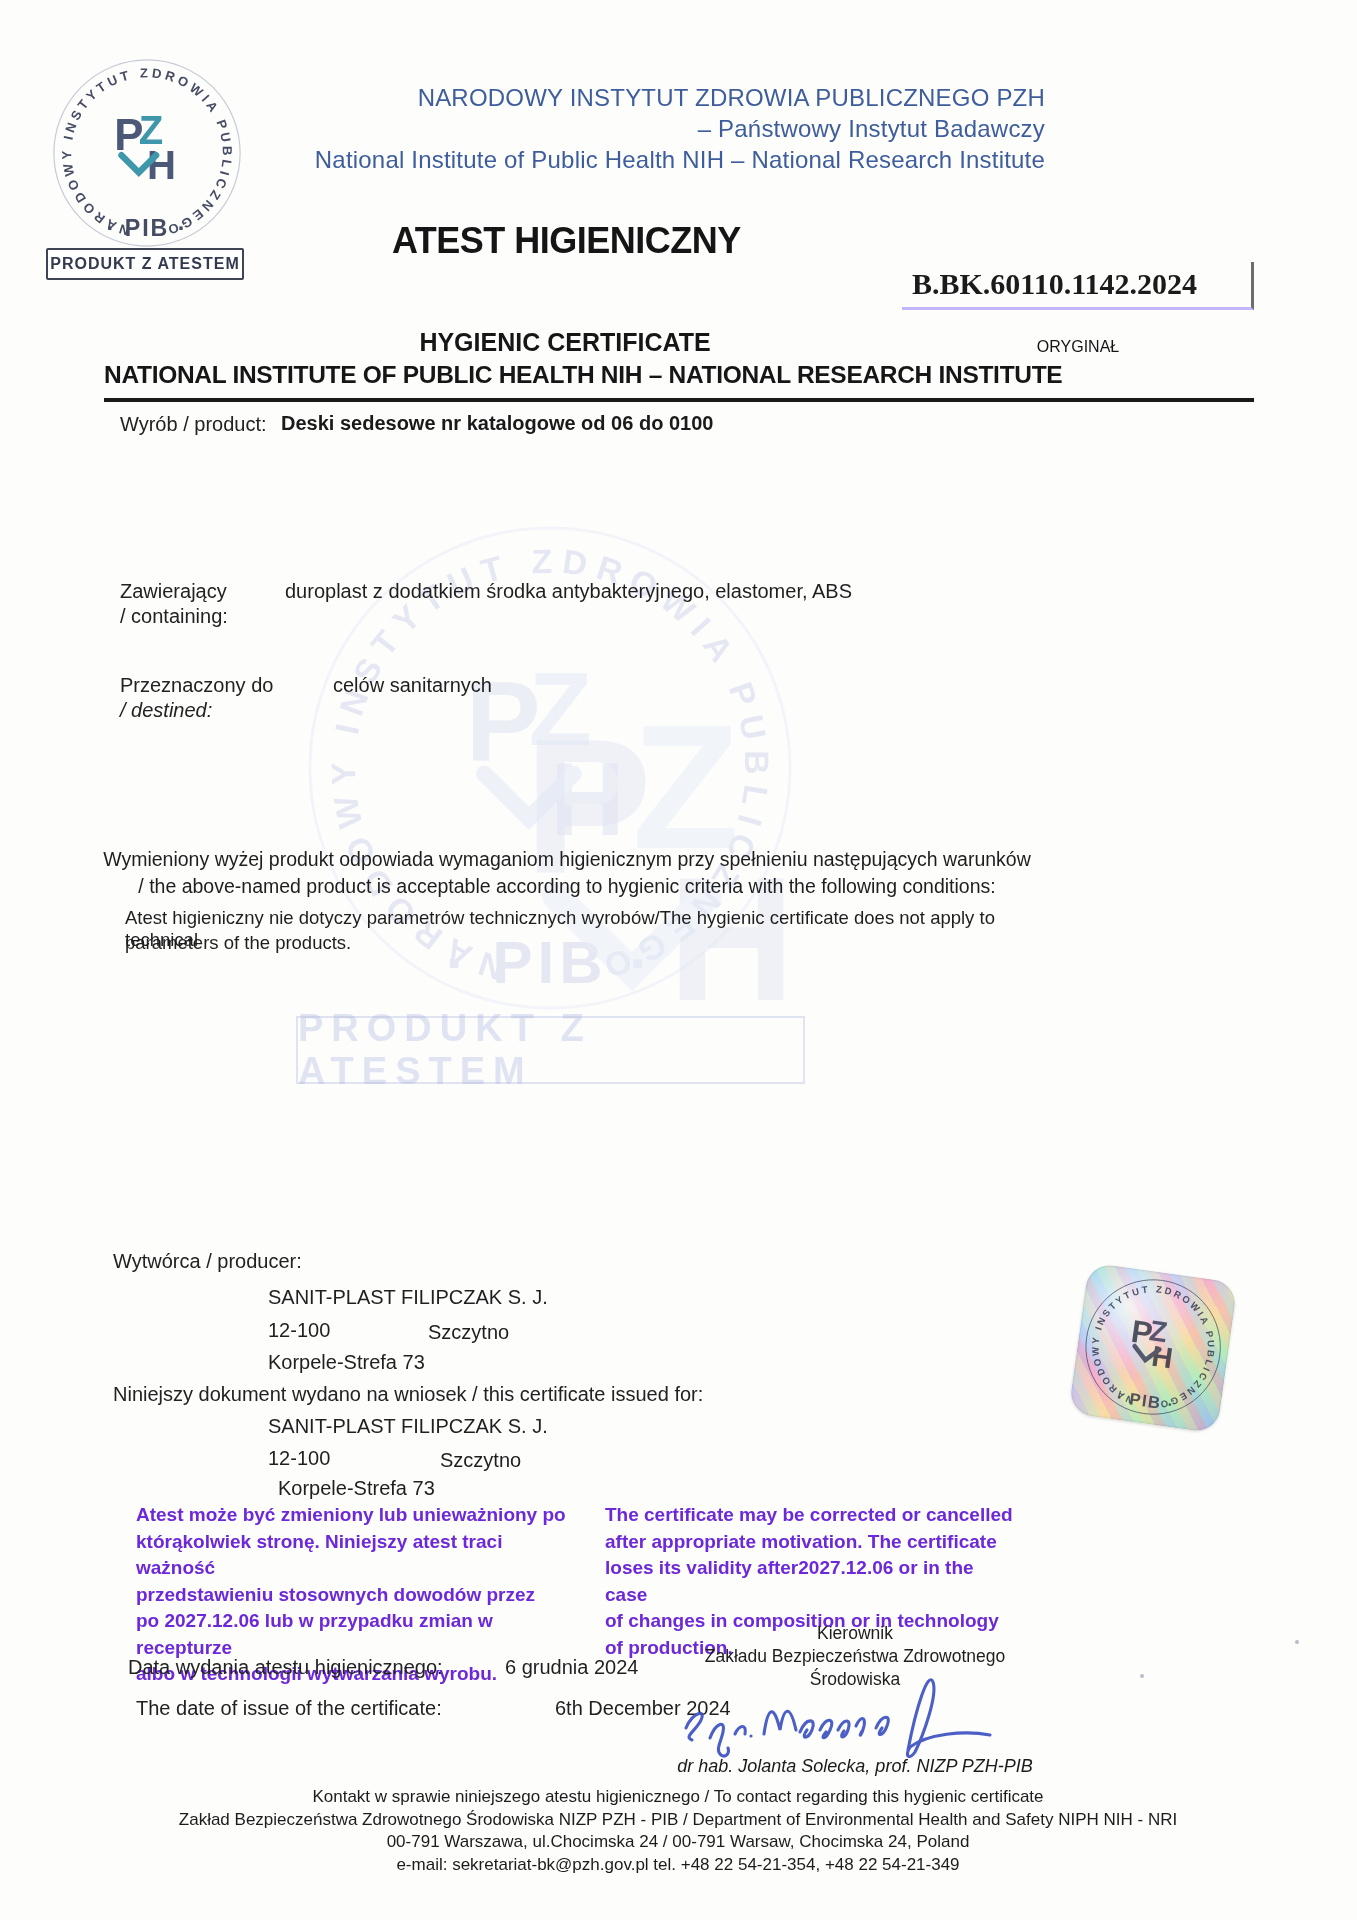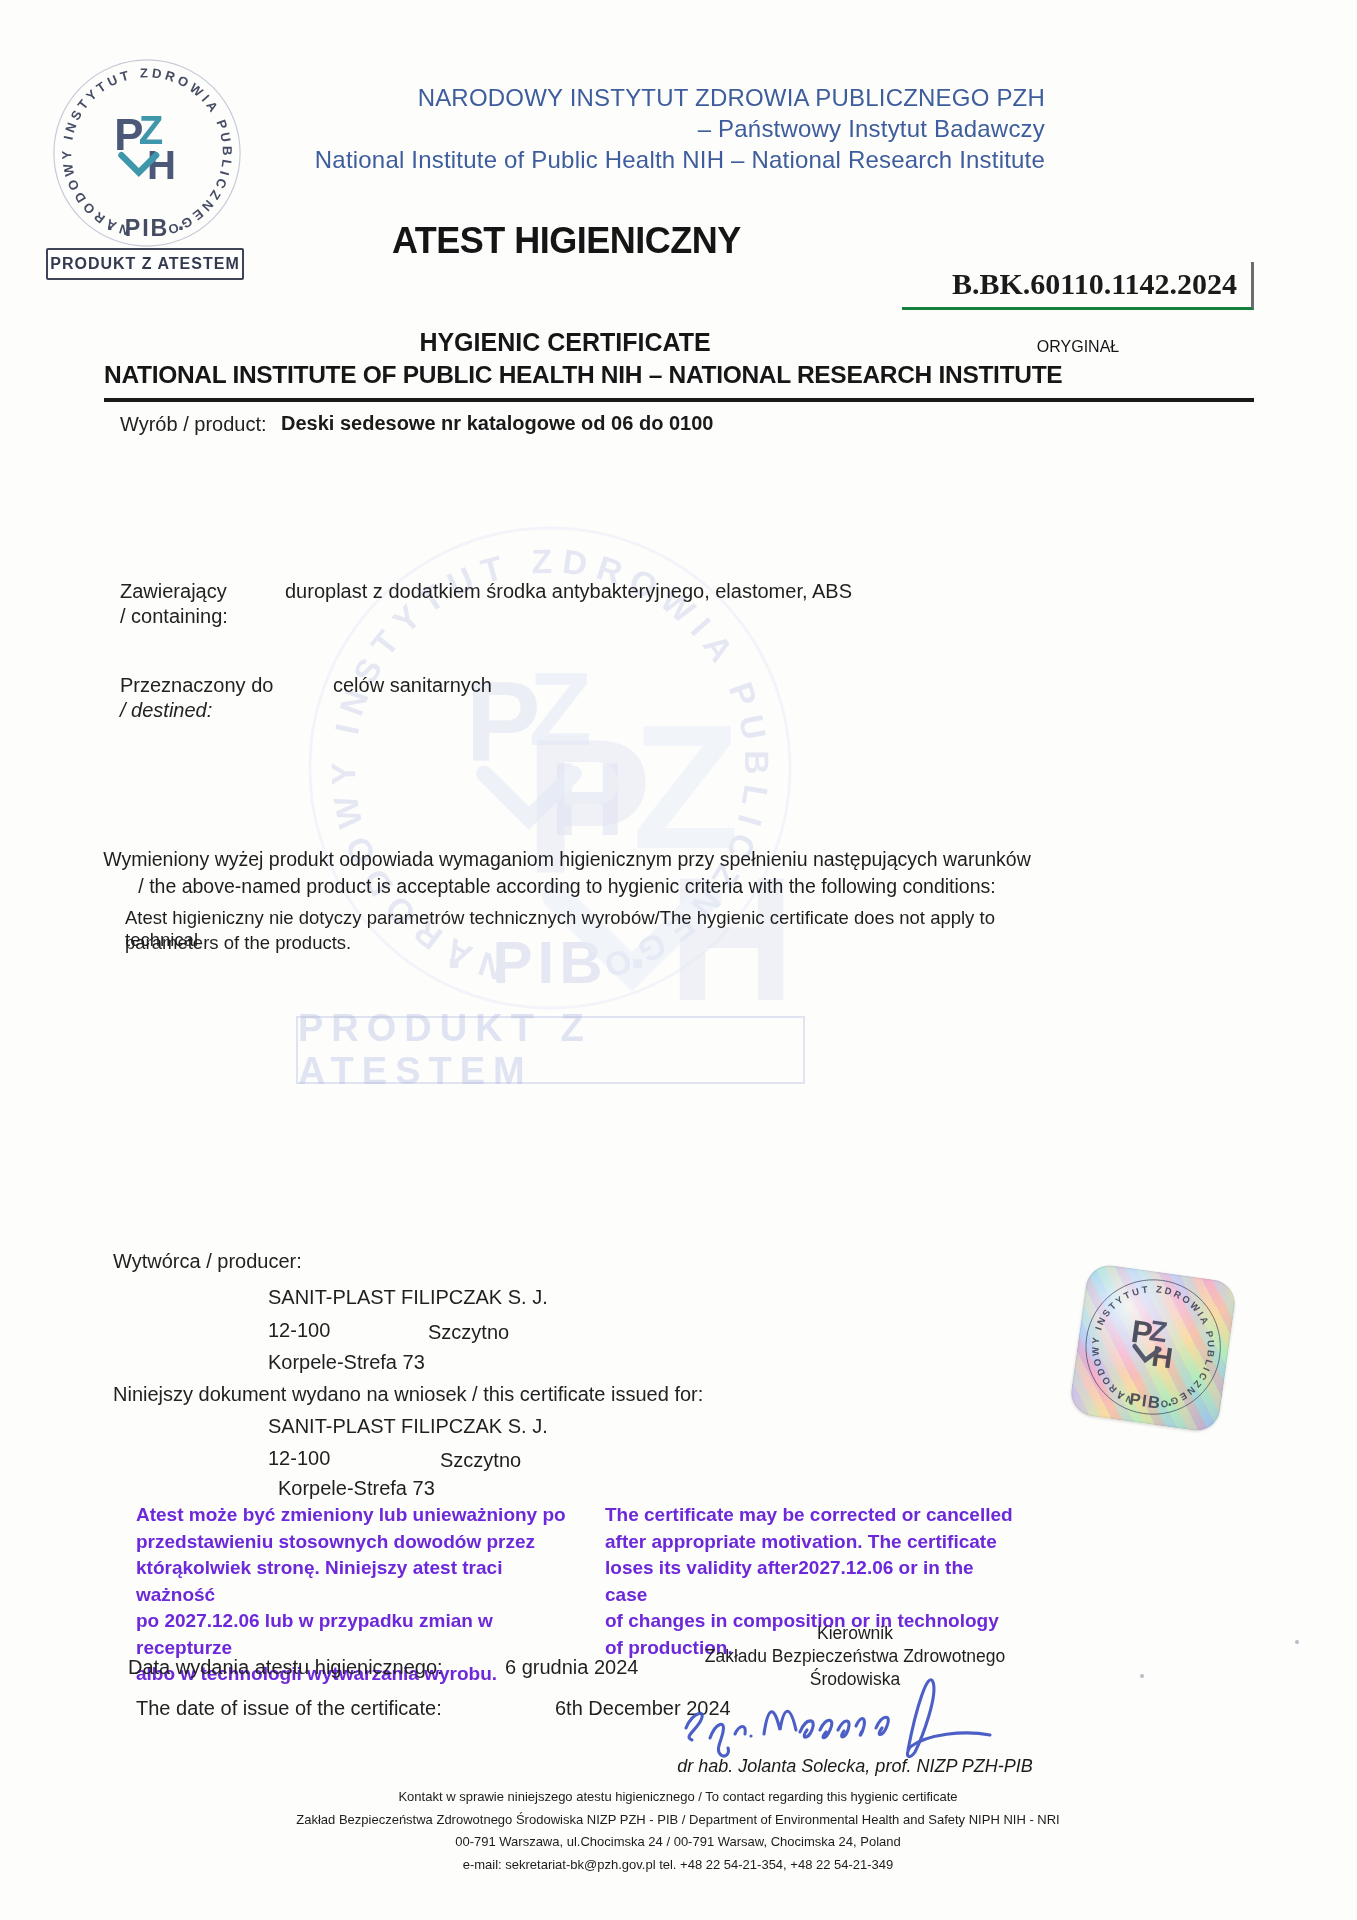--- a/index.html
+++ b/index.html
@@ -20,22 +20,22 @@
   .badge{
     position:absolute;left:46px;top:248px;width:194px;height:28px;
     border:2px solid #3e4456;border-radius:2px;
     display:flex;align-items:center;justify-content:center;
     font-weight:700;font-size:16px;letter-spacing:1px;color:#333a4e;background:rgba(255,255,255,.6);
   }
   
   .title-pl{position:absolute;left:392px;top:220px;font-size:36px;font-weight:700;letter-spacing:-.5px;color:#151515;}
   .cert-number{
     position:absolute;left:902px;top:262px;width:352px;box-sizing:border-box;
-    border-right:3px solid #6d6d6d;border-bottom:3px solid #15803d;
-    padding:5px 14px 6px 10px;text-align:right;
+    border-right:3px solid #6d6d6d;border-bottom:3px solid #c4b5fd;
+    padding:5px 14px 6px 10px;text-align:left;
     font-family:"Liberation Serif",serif;font-weight:700;font-size:30px;color:#1b1b1b;
   }
   .original{position:absolute;left:902px;top:338px;width:352px;text-align:center;font-weight:400;font-size:16px;color:#161616;}
   .title-en{position:absolute;left:330px;top:328px;width:470px;text-align:center;font-size:25px;font-weight:700;color:#161616;}
   .title-inst{position:absolute;left:104px;top:361px;width:915px;font-size:24.5px;font-weight:700;letter-spacing:-.3px;color:#161616;white-space:nowrap;}
   .rule{position:absolute;left:104px;top:398px;width:1150px;height:4px;background:#1a1a1a;}
   
   .lbl{font-size:20px;color:#222;}
   .val-b{font-size:20px;font-weight:700;color:#1a1a1a;}
   .val{font-size:20px;color:#1f1f1f;}
@@ -44,21 +44,21 @@
   .note{position:absolute;left:125px;width:900px;font-size:18.5px;color:#1e1e1e;}
   
   .cond{font-size:19px;font-weight:700;line-height:26.5px;color:#6d28d9;}
   
   .sig-title{position:absolute;left:690px;top:1622px;width:330px;text-align:center;
     font-size:17.5px;line-height:23px;color:#1e1e1e;}
   .sig-name{position:absolute;left:640px;top:1756px;width:430px;text-align:center;
     font-style:italic;font-size:18px;color:#1b1b1b;}
   
   .footer{position:absolute;left:58px;top:1786px;width:1240px;text-align:center;
-    font-size:13px;line-height:22.5px;color:#1c1c1c;}
+    font-size:17px;line-height:22.5px;color:#1c1c1c;}
   
   .wm-seal{position:absolute;left:300px;top:518px;width:500px;height:500px;opacity:.55;
     --mono-primary:#dfe3f2;--mono-accent:#e3e9f4;--seal-text:#d3d8ec;--seal-ring:#eceef8;z-index:0;}
   .wm-mono{position:absolute;left:468px;top:648px;width:400px;height:400px;opacity:.5;
     --mono-primary:#e2e6f4;--mono-accent:#e7edf7;z-index:0;}
   .wm-badge{
     position:absolute;left:296px;top:1016px;width:505px;height:64px;z-index:0;
     border:2px solid rgba(168,176,220,.33);display:flex;align-items:center;justify-content:center;
     font-weight:700;font-size:38px;letter-spacing:8px;color:rgba(168,176,220,.33);
   }
@@ -153,22 +153,22 @@
     <div class="abs val" style="left:268px;top:1351px;">Korpele-Strefa 73</div>
 
     <div class="abs lbl" style="left:113px;top:1383px;">Niniejszy dokument wydano na wniosek / this certificate issued for:</div>
     <div class="abs val" style="left:268px;top:1415px;">SANIT-PLAST FILIPCZAK S. J.</div>
     <div class="abs val" style="left:268px;top:1447px;">12-100</div>
     <div class="abs val" style="left:440px;top:1449px;">Szczytno</div>
     <div class="abs val" style="left:278px;top:1477px;">Korpele-Strefa 73</div>
 
     <div class="abs cond" style="left:136px;top:1502px;width:440px;">
       <div>Atest może być zmieniony lub unieważniony po</div>
+      <div>którąkolwiek stronę. Niniejszy atest traci ważność</div>
       <div>przedstawieniu stosownych dowodów przez</div>
-      <div>którąkolwiek stronę. Niniejszy atest traci ważność</div>
       <div>po 2027.12.06   lub w przypadku zmian w recepturze</div>
       <div>albo w technologii wytwarzania wyrobu.</div>
     </div>
 
     <div class="abs cond" style="left:605px;top:1502px;width:410px;">
       <div>The certificate may be corrected or cancelled</div>
       <div>after appropriate motivation. The certificate</div>
       <div>loses its validity after2027.12.06   or in the case</div>
       <div>of changes in composition or in technology</div>
       <div>of production.</div>

